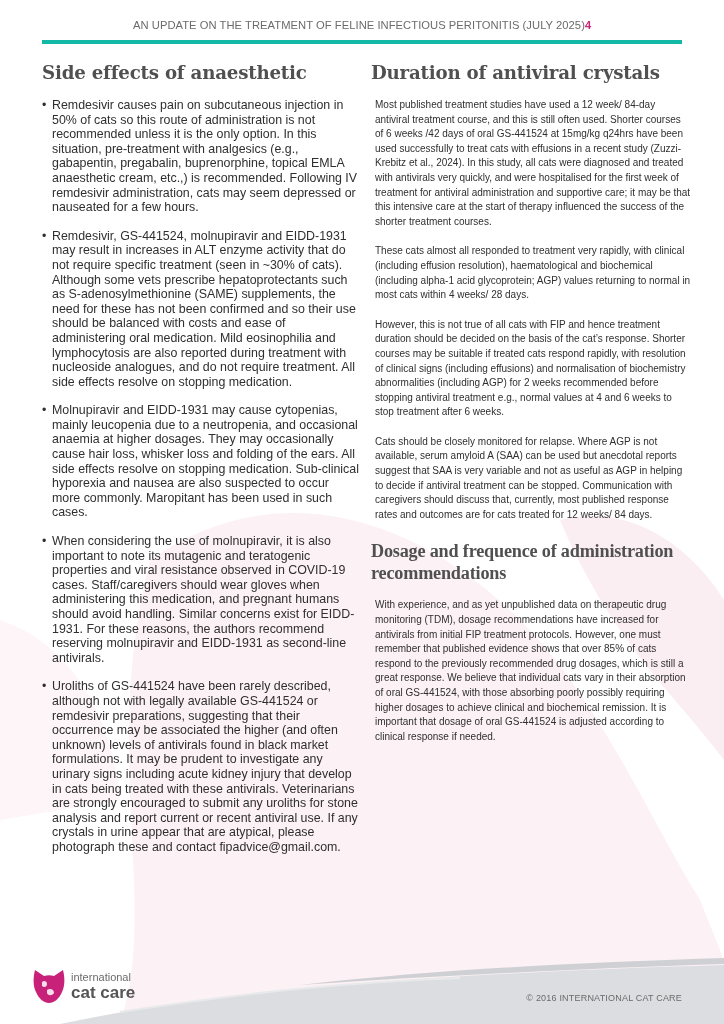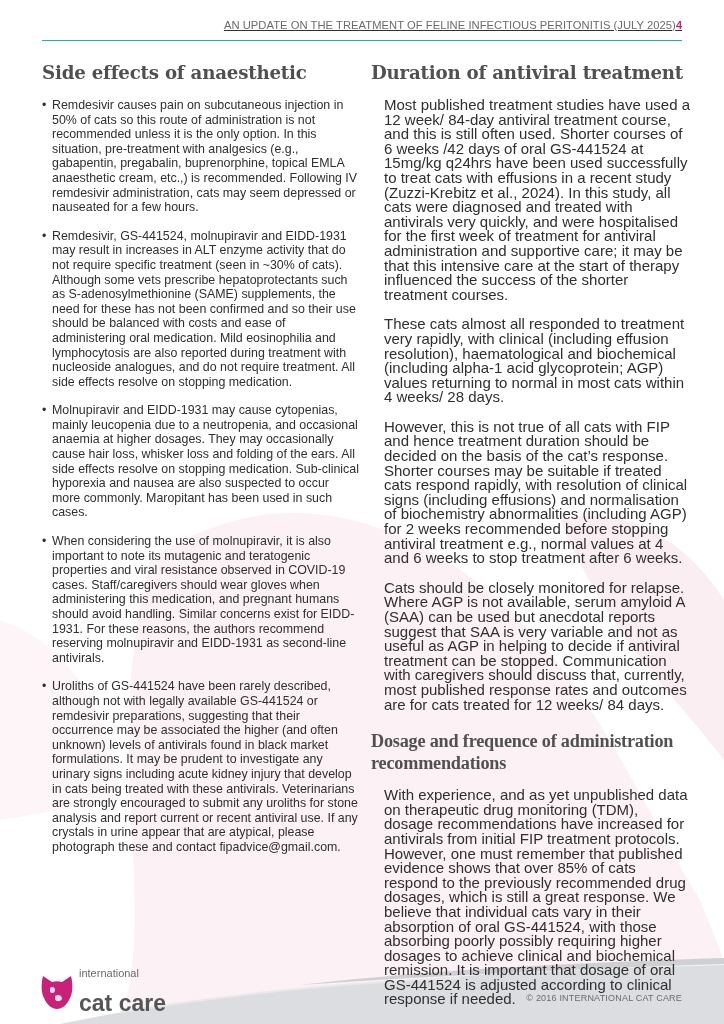--- a/index.html
+++ b/index.html
@@ -5,22 +5,22 @@
     html, body { margin: 0; padding: 0; }
     body {
       width: 724px; height: 1024px; position: relative; overflow: hidden;
       background: #ffffff;
       font-family: "Liberation Sans", "DejaVu Sans", sans-serif;
       color: #2f2f2f;
     }
     .bg-decor { position: absolute; inset: 0; z-index: 0; pointer-events: none; }
     .header {
       position: absolute; left: 42px; top: 18px; width: 640px; height: 22px;
-      border-bottom: 1px solid #14b8a6; z-index: 2;
-      display: flex; justify-content: flex-end; align-items: flex-start; text-decoration: underline;
+      border-bottom: 4px solid #14b8a6; z-index: 2;
+      display: flex; justify-content: center; align-items: flex-start;
     }
     .header-title {
       font-size: 11.2px; color: #6b6b6b; letter-spacing: 0.05px; line-height: 14px;
     }
     .page-num { font-size: 11px; font-weight: bold; color: #c8217a; line-height: 14px; }
     .col { position: absolute; z-index: 2; }
     .col-left { left: 42px; top: 62px; width: 318px; }
     .col-right { left: 371px; top: 62px; width: 320px; }
     h2 {
       font-family: "DejaVu Serif", "Liberation Serif", serif;
@@ -28,26 +28,26 @@
       margin: 0 0 14px 0; letter-spacing: -0.2px;
     }
     .col-right h2.second { margin-top: 18px; font-family: Liberation Serif, serif; }
     ul.bullets { list-style: none; margin: 0; padding: 0; }
     ul.bullets li {
       position: relative; padding-left: 10px;
       font-size: 12.4px; line-height: 14.6px; margin-bottom: 14px; color: #2f2f2f;
     }
     ul.bullets li .dot { position: absolute; left: 0; top: 0; }
     p.body {
-      font-size: 15px; line-height: 14.6px; margin: 0 0 15px 13px; color: #2f2f2f;
+      font-size: 10px; line-height: 14.6px; margin: 0 0 15px 4px; color: #2f2f2f;
     }
-    .logo { position: absolute; left: 40px; top: 968px; z-index: 3; display: flex; align-items: center; }
+    .logo { position: absolute; left: 32px; top: 968px; z-index: 3; display: flex; align-items: center; }
     .logo-text { margin-left: 5px; line-height: 1; }
     .logo-small { font-size: 11px; color: #6b6b6b; display: block; }
-    .logo-big { font-size: 23px; font-weight: bold; color: #555555; display: block; margin-top: 13px; }
+    .logo-big { font-size: 17px; font-weight: bold; color: #555555; display: block; margin-top: 1px; }
     .copyright {
       position: absolute; right: 42px; top: 993px; z-index: 3;
       font-size: 9px; color: #6b6b6b; letter-spacing: 0.2px;
     }
   </style>
 </head>
 <body>
 
 <svg class="bg-decor" width="724" height="1024" viewBox="0 0 724 1024">
   <path d="M150 560 C 280 470, 420 520, 520 620 C 600 700, 650 820, 700 900 L 724 960 L 724 1024 L 120 1024 C 160 900, 100 760, 150 560 Z" fill="#fcf1f4"></path>
@@ -68,21 +68,21 @@
   <ul class="bullets">
     <li><span class="dot">•</span><span>Remdesivir causes pain on subcutaneous injection in 50% of cats so this route of administration is not recommended unless it is the only option. In this situation, pre-treatment with analgesics (e.g., gabapentin, pregabalin, buprenorphine, topical EMLA anaesthetic cream, etc.,) is recommended.  Following IV remdesivir administration, cats may seem depressed or nauseated for a few hours.</span></li>
     <li><span class="dot">•</span><span>Remdesivir, GS-441524, molnupiravir and EIDD-1931 may result in increases in ALT enzyme activity that do not require specific treatment (seen in ~30% of cats). Although some vets prescribe hepatoprotectants such as S-adenosylmethionine (SAME) supplements, the need for these has not been confirmed and so their use should be balanced with costs and ease of administering oral medication. Mild eosinophilia and lymphocytosis are also reported during treatment with nucleoside analogues, and do not require treatment. All side effects resolve on stopping medication.</span></li>
     <li><span class="dot">•</span><span>Molnupiravir and EIDD-1931 may cause cytopenias, mainly leucopenia due to a neutropenia, and occasional anaemia at higher dosages. They may occasionally cause hair loss, whisker loss and folding of the ears. All side effects resolve on stopping medication. Sub-clinical hyporexia and nausea are also suspected to occur more commonly. Maropitant has been used in such cases.</span></li>
     <li><span class="dot">•</span><span>When considering the use of molnupiravir, it is also important to note its mutagenic and teratogenic properties and viral resistance observed in COVID-19 cases. Staff/caregivers should wear gloves when administering this medication, and pregnant humans should avoid handling. Similar concerns exist for EIDD-1931. For these reasons, the authors recommend reserving molnupiravir and EIDD-1931 as second-line antivirals.</span></li>
     <li><span class="dot">•</span><span>Uroliths of GS-441524 have been rarely described, although not with legally available GS-441524 or remdesivir preparations, suggesting that their occurrence may be associated the higher (and often unknown) levels of antivirals found in black market formulations. It may be prudent to investigate any urinary signs including acute kidney injury that develop in cats being treated with these antivirals. Veterinarians are strongly encouraged to submit any uroliths for stone analysis and report current or recent antiviral use. If any crystals in urine appear that are atypical, please photograph these and contact fipadvice@gmail.com.</span></li>
   </ul>
 </div>
 
 <div class="col col-right">
-  <h2>Duration of antiviral treatment</h2>
+  <h2>Duration of antiviral crystals</h2>
   <p class="body">Most published treatment studies have used a 12 week/ 84-day antiviral treatment course, and this is still often used. Shorter courses of 6 weeks /42 days of oral GS-441524 at 15mg/kg q24hrs have been used successfully to treat cats with effusions in a recent study (Zuzzi-Krebitz et al., 2024). In this study, all cats were diagnosed and treated with antivirals very quickly, and were hospitalised for the first week of treatment for antiviral administration and supportive care; it may be that this intensive care at the start of therapy influenced the success of the shorter treatment courses.</p>
   <p class="body">These cats almost all responded to treatment very rapidly, with clinical (including effusion resolution), haematological and biochemical (including alpha-1 acid glycoprotein; AGP) values returning to normal in most cats within 4 weeks/ 28 days.</p>
   <p class="body">However, this is not true of all cats with FIP and hence treatment duration should be decided on the basis of the cat’s response. Shorter courses may be suitable if treated cats respond rapidly, with resolution of clinical signs (including effusions) and normalisation of biochemistry abnormalities (including AGP) for 2 weeks recommended before stopping antiviral treatment e.g., normal values at 4 and 6 weeks to stop treatment after 6 weeks.</p>
   <p class="body">Cats should be closely monitored for relapse. Where AGP is not available, serum amyloid A (SAA) can be used but anecdotal reports suggest that SAA is very variable and not as useful as AGP in helping to decide if antiviral treatment can be stopped. Communication with caregivers should discuss that, currently, most published response rates and outcomes are for cats treated for 12 weeks/ 84 days.</p>
   <h2 class="second">Dosage and frequence of administration recommendations</h2>
   <p class="body">With experience, and as yet unpublished data on therapeutic drug monitoring (TDM), dosage recommendations have increased for antivirals from initial FIP treatment protocols. However, one must remember that published evidence shows that over 85% of cats respond to the previously recommended drug dosages, which is still a great response. We believe that individual cats vary in their absorption of oral GS-441524, with those absorbing poorly possibly requiring higher dosages to achieve clinical and biochemical remission. It is important that dosage of oral GS-441524 is adjusted according to clinical response if needed.</p>
 </div>
 
 <div class="logo">
   <svg width="34" height="36" viewBox="0 0 34 36">

